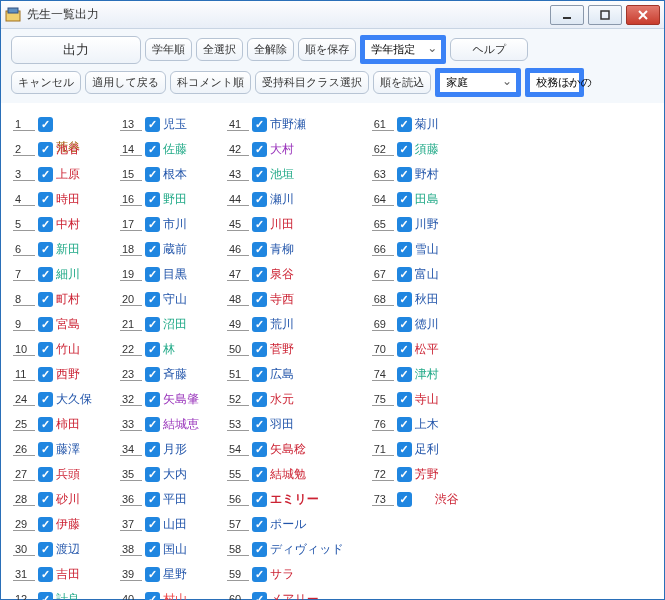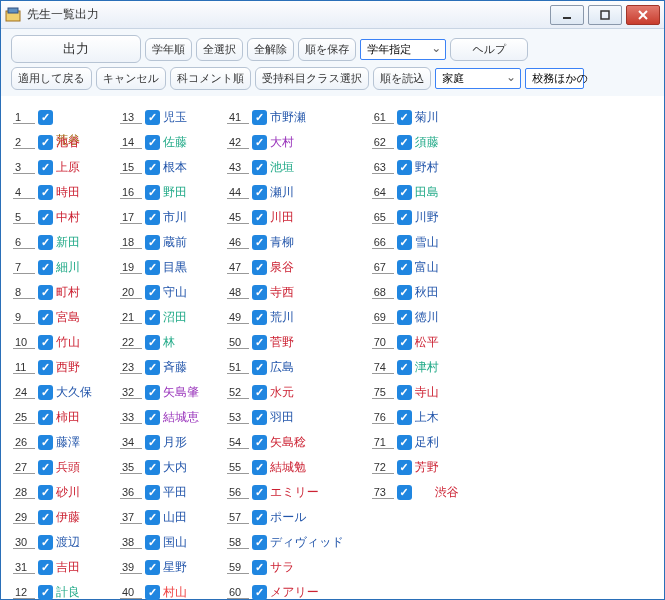--- a/index.html
+++ b/index.html
@@ -8,21 +8,21 @@
 .titlebar { height: 28px; background: linear-gradient(#fdfdfe, #e8eef7); border-bottom: 1px solid #c8d4e3; display: flex; align-items: center; padding: 0 4px; }
 .titlebar .icon { width: 16px; height: 16px; margin-right: 6px; }
 .titlebar .title { flex: 1; font-size: 12px; color: #333; }
 .tbbtns { display: flex; gap: 4px; }
 .tbbtn { width: 34px; height: 20px; border: 1px solid #8a98ab; border-radius: 2px; display: flex; align-items: center; justify-content: center; font-size: 11px; color: #333; background: linear-gradient(#f6f9fd,#dee8f4); }
 .tbbtn.close { background: linear-gradient(#e27a6e,#c83c2d); color: #fff; border-color:#a03428; font-weight:bold; }
 .toolbar { padding: 6px 10px; display: flex; flex-wrap: wrap; gap: 4px; background:#f4f8fc; }
 .row1, .row2 { display: flex; gap: 4px; width: 100%; align-items:center;}
 .btn { border: 1px solid #b7c4d4; background: linear-gradient(#fff,#eef3f9); padding: 3px 6px; font-size: 11px; border-radius: 6px; color:#333; white-space:nowrap; }
 .btn.wide { width: 130px; text-align:center; font-size:13px; padding:4px 0;}
-.select { border: 1px solid #3b82f6; background: #fff; padding: 2px 18px 2px 6px; font-size: 11px; border-radius:2px; position:relative; white-space:nowrap;}
+.select { border: 5px solid #3b82f6; background: #fff; padding: 2px 18px 2px 6px; font-size: 11px; border-radius:2px; position:relative; white-space:nowrap;}
 .select::after { content:"⌄"; position:absolute; right:4px; top:1px; font-size:12px; color:#666;}
 .content { padding: 10px 12px; display: flex; gap: 28px; }
 .col { display: flex; flex-direction: column; gap: 3px; }
 .item { display: flex; align-items: center; gap: 3px; height: 22px; }
 .num { width: 22px; border-bottom: 1px solid #999; text-align: left; padding-left:2px; font-size: 11px; color:#333;}
 .chk { width: 15px; height: 15px; border-radius: 3px; background: #2086e0; display:flex; align-items:center; justify-content:center; color:#fff; font-size:11px; font-weight:bold; line-height:1;}
 .name { font-size: 12px; white-space:nowrap;}
 </style>
 </head>
 <body>
@@ -60,22 +60,22 @@
     <div class="row1">
       <button class="btn wide">出力</button>
       <button class="btn">学年順</button>
       <button class="btn">全選択</button>
       <button class="btn">全解除</button>
       <button class="btn">順を保存</button>
       <div class="select" style="width:86px">学年指定</div>
       <button class="btn" style="width:78px">ヘルプ</button>
     </div>
     <div class="row2">
+      <button class="btn">キャンセル</button>
       <button class="btn">適用して戻る</button>
-      <button class="btn">キャンセル</button>
       <button class="btn">科コメント順</button>
       <button class="btn">受持科目クラス選択</button>
       <button class="btn">順を読込</button>
       <div class="select" style="width:86px">家庭</div>
       <div class="select" style="width:59px">校務ほかの</div>
     </div>
   </div>
 
   <div class="content" id="content">
       <div class="col">
@@ -354,21 +354,21 @@
           <div class="name" style="color: rgb(204, 34, 51);">矢島稔</div>
         </div>
         <div class="item">
           <div class="num">55</div>
           <div class="chk">✓</div>
           <div class="name" style="color: rgb(204, 34, 51);">結城勉</div>
         </div>
         <div class="item">
           <div class="num">56</div>
           <div class="chk">✓</div>
-          <div class="name" style="color: rgb(204, 34, 51);">エミリー</div>
+          <div class="name" style="color: rgb(204, 34, 51); font-weight: bold;">エミリー</div>
         </div>
         <div class="item">
           <div class="num">57</div>
           <div class="chk">✓</div>
           <div class="name" style="color: rgb(34, 85, 170);">ポール</div>
         </div>
         <div class="item">
           <div class="num">58</div>
           <div class="chk">✓</div>
           <div class="name" style="color: rgb(34, 85, 170);">ディヴィッド</div>

